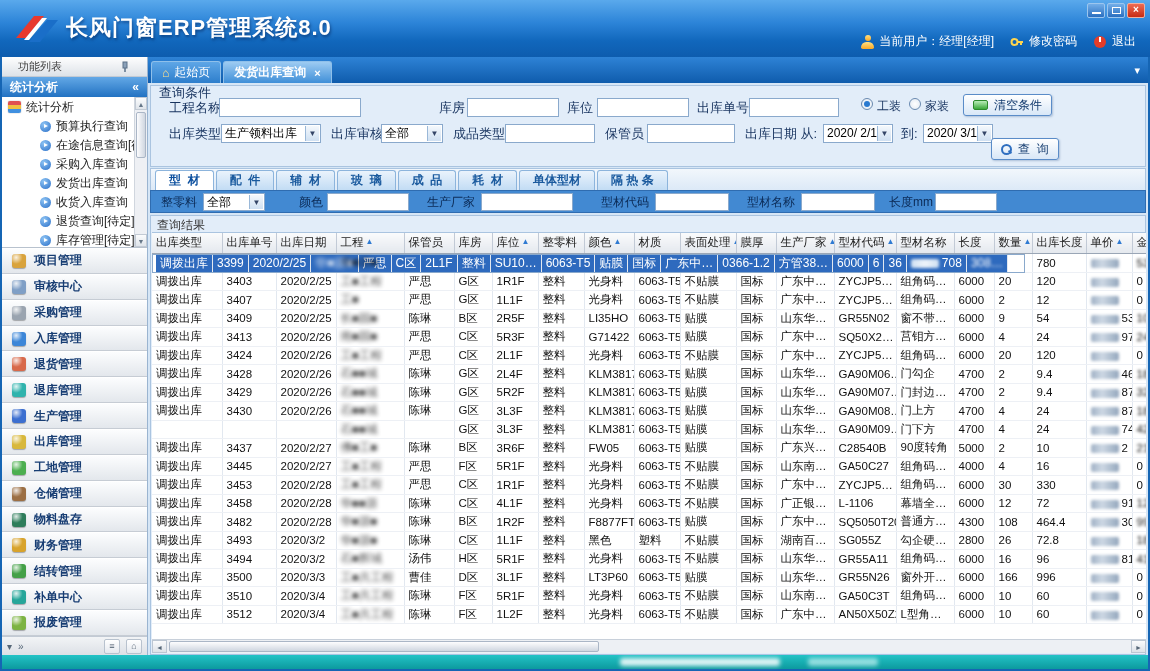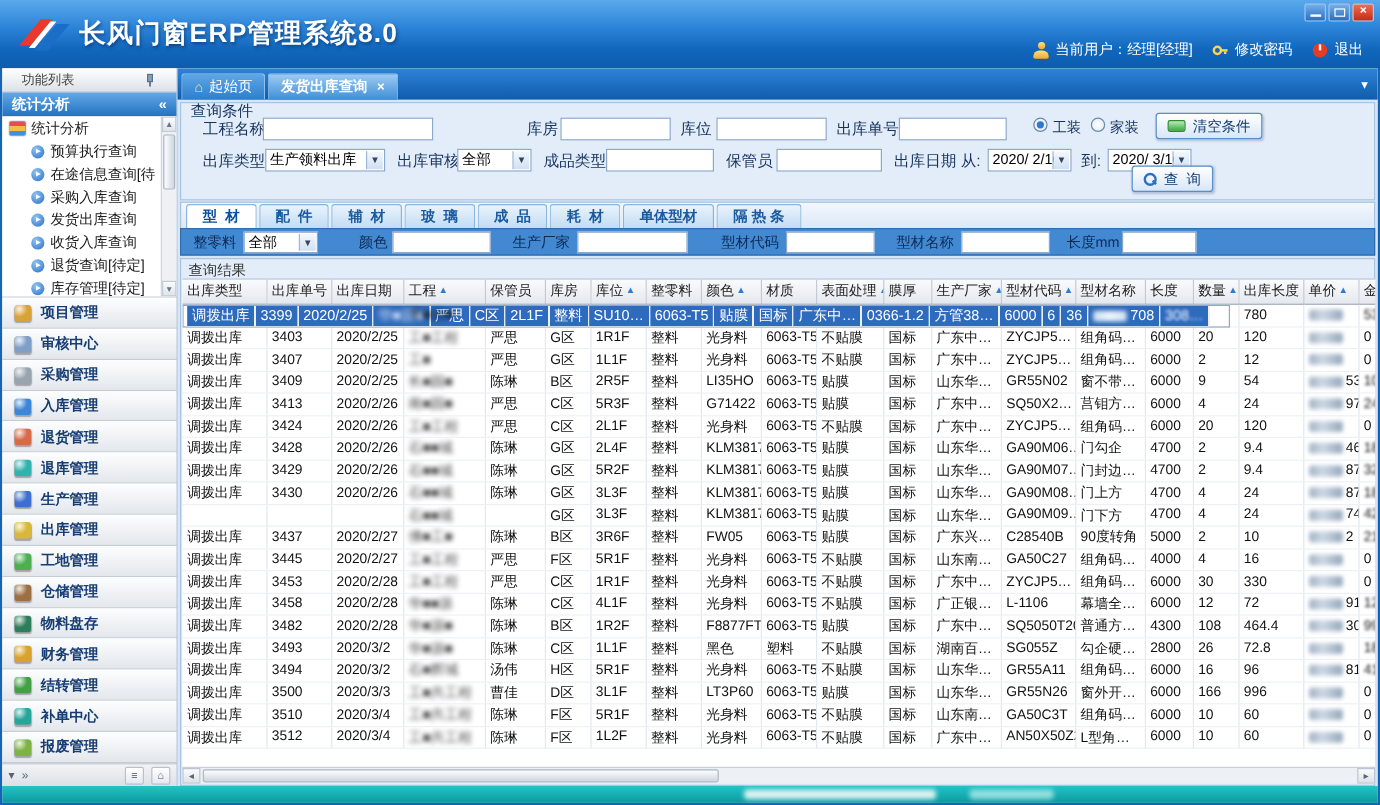--- a/index.html
+++ b/index.html
@@ -32,21 +32,21 @@
 .ptitle .sp{flex:1}
 .section{height:20px;background:linear-gradient(#63a8e6,#2272c2);color:#fff;font-weight:bold;font-size:12px;
  display:flex;align-items:center;padding:0 8px}
 .section .sp{flex:1}
 .collapse{font-size:12px;cursor:pointer}
 .tree{height:150px;background:#fff;position:relative;overflow:hidden}
 .treein{position:absolute;left:0;top:0;right:13px;bottom:0;overflow:hidden}
 .tree-root{display:flex;align-items:center;gap:5px;height:20px;padding-left:6px;font-size:12px;color:#222;white-space:nowrap}
 .rico{width:13px;height:12px;border-radius:2px;flex:none;
  background:linear-gradient(180deg,#e05050 0 34%,#f0c040 34% 67%,#4090e0 67%);box-shadow:0 0 1px #666}
-.tree-item{display:flex;align-items:center;gap:5px;height:19px;padding-left:24px;font-size:12px;color:#1a1a1a;cursor:pointer;white-space:nowrap;overflow:hidden}
+.tree-item{display:flex;align-items:center;gap:5px;height:19px;padding-left:38px;font-size:12px;color:#1a1a1a;cursor:pointer;white-space:nowrap;overflow:hidden}
 .tico{width:11px;height:11px;border-radius:50%;background:radial-gradient(circle at 35% 30%,#8ec4f4,#2a6fc8);flex:none;position:relative}
 .tico:after{content:"";position:absolute;left:4px;top:3px;border-left:4px solid #fff;border-top:2.5px solid transparent;border-bottom:2.5px solid transparent}
 .vsb{position:absolute;right:0;top:0;width:13px;height:100%;background:#eef0f4;border-left:1px solid #d0d6de;font-size:7px;color:#678;text-align:center}
 .vsb .a{height:13px;line-height:13px;background:linear-gradient(#fbfcfd,#dfe4ea);border:1px solid #c2cad4;cursor:pointer}
 .vsb .a.dn{position:absolute;bottom:0;left:0;right:0}
 .vthumb{position:absolute;left:1px;top:15px;width:10px;height:46px;background:linear-gradient(90deg,#fdfdfe,#cfd6e0);border:1px solid #aab6c6;border-radius:2px;cursor:pointer}
 .modules{flex:1;display:flex;flex-direction:column;border-top:1px solid #b8c2ce}
 .module{flex:1;display:flex;align-items:center;gap:8px;padding-left:10px;
  background:linear-gradient(#fcfdfe,#e3e7ec);border-bottom:1px solid #c6ccd4;border-top:1px solid #fff;
  font-size:12px;font-weight:bold;color:#173d73;cursor:pointer;white-space:nowrap}
@@ -356,21 +356,21 @@
       <span class="ql" style="left:594px;top:38px">出库日期 从:</span>
       <div class="sel" style="left:672px;top:38px;width:70px">
         <span>2020/ 2/16</span>
         <span class="car">▼</span>
       </div>
       <span class="ql" style="left:750px;top:38px">到:</span>
       <div class="sel" style="left:772px;top:38px;width:70px">
         <span>2020/ 3/16</span>
         <span class="car">▼</span>
       </div>
-      <div class="btn" style="left:792px;top:52px">
+      <div class="btn" style="left:840px;top:52px">
         <span class="ic-search"></span>
         <span>查  询</span>
       </div>
     </div>
 
     <div class="mtabs">
         <div class="mtab active">型  材</div>
         <div class="mtab">配  件</div>
         <div class="mtab">辅  材</div>
         <div class="mtab">玻  璃</div>

